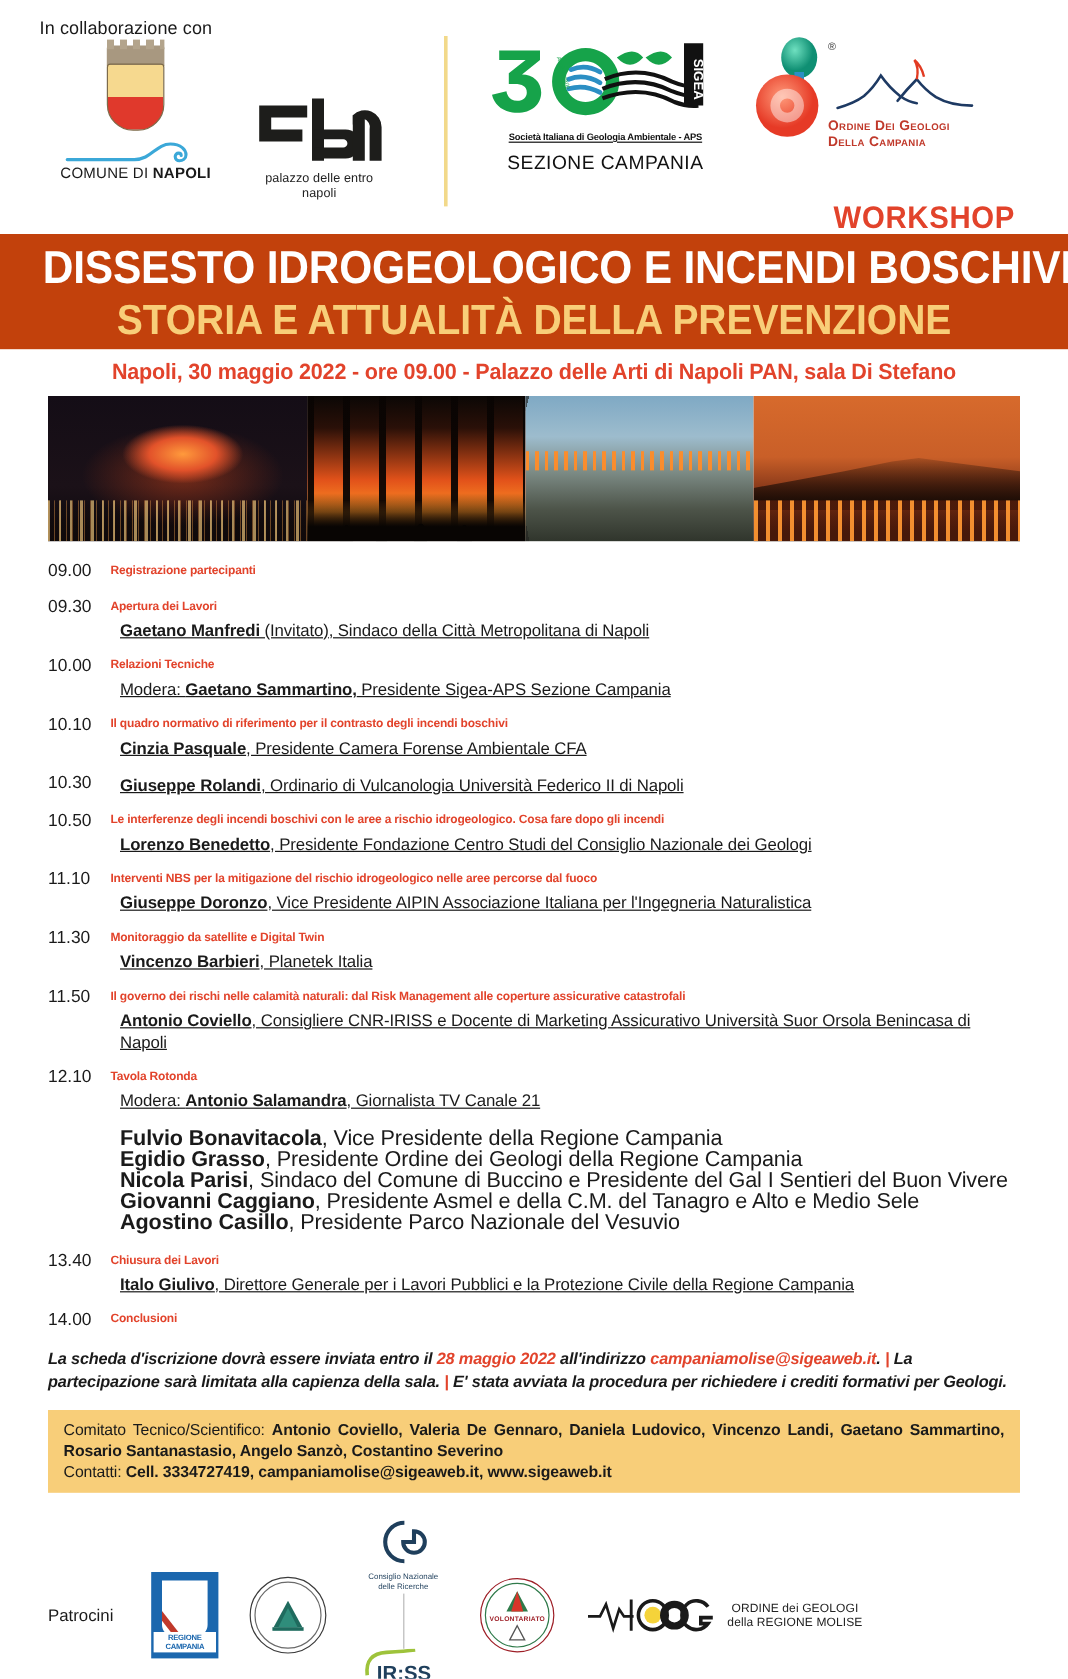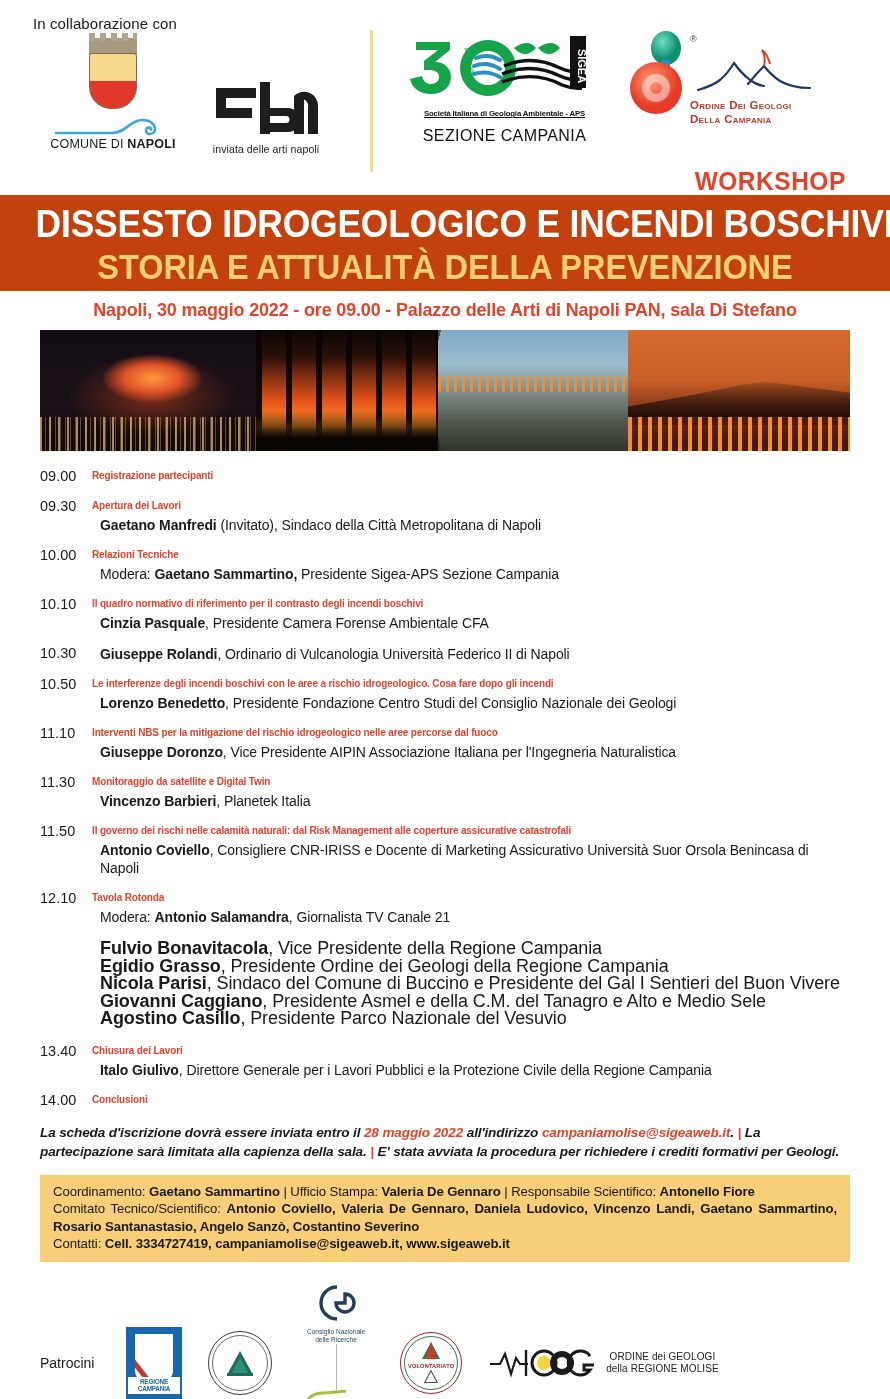--- a/index.html
+++ b/index.html
@@ -317,20 +317,21 @@
     line-height: 18px;
     letter-spacing: -0.15px;
   }
   .slot-speaker {
     font-size: 14px;
     color: #1a1a1a;
     line-height: 18px;
     margin-top: 1px;
     padding-left: 8px;
     letter-spacing: -0.1px;
+    text-decoration: underline;
   }
   .slot-speaker .nm { font-weight: bold; }
   .slot-speaker .mod { font-weight: normal; }
   .panelists {
     margin-top: 14px;
     padding-left: 8px;
   }
   .panelist {
     font-size: 18px;
     line-height: 17.5px;
@@ -463,21 +464,21 @@
     <div class="pan-mark">
       <svg width="112" height="62" viewBox="0 0 112 62">
 
         <path d="M6 10 h40 v10 h-30 v10 h26 v10 h-36 z" fill="#1d1d1b"></path>
         <path d="M50 4 h10 v52 h-10 z" fill="#1d1d1b"></path>
         <path d="M52 30 h26 a12 12 0 0 1 0 24 h-26 v-9 h24 a3.5 3.5 0 0 0 0 -7 h-24 z" fill="#1d1d1b"></path>
         <path d="M84 18 h10 v38 h-10 z" fill="#1d1d1b"></path>
         <path d="M84 18 a14 14 0 0 1 24 10 v28 h-10 v-26 a6 6 0 0 0 -14 -4 z" fill="#1d1d1b"></path>
       </svg>
     </div>
-    <div class="pan-caption">inviata delle arti napoli</div>
+    <div class="pan-caption">palazzo delle entro napoli</div>
   </div>
 
   <div class="vdivider"></div>
 
   <div class="logo-sigea">
     <svg width="205" height="72" viewBox="0 0 205 72">
 
       <path d="M14 10 h34 v8 l-15 12 c9 0 16 6 16 15 c0 10 -8 17 -20 17 c-11 0 -19 -6 -21 -15 l12 -3 c1 5 4 8 9 8 c5 0 8 -3 8 -7 c0 -5 -4 -7 -10 -7 h-5 v-9 l14 -11 h-22 z" fill="#16a34a"></path>
 
       <path d="M86 8 a28 28 0 1 0 0.1 0 z m0 11 a17 17 0 1 1 -0.1 0 z" fill="#16a34a"></path>
@@ -655,21 +656,20 @@
     <div class="slot-body">
       <div class="slot-title">Conclusioni</div>
     </div>
   </div>
 
 </div>
 
 <div class="note"><span>La scheda d'iscrizione dovrà essere inviata entro il </span><span class="hl">28 maggio 2022</span><span> all'indirizzo </span><span class="hl">campaniamolise@sigeaweb.it</span><span>. </span><span class="hl">|</span><span> La partecipazione sarà limitata alla capienza della sala. </span><span class="hl">|</span><span> E' stata avviata la procedura per richiedere i crediti formativi per Geologi.</span></div>
 
 <div class="yellow-box">
-  <div class="yb-line"><span>Coordinamento: </span><b>Gaetano Sammartino</b><span> | </span><span>Ufficio Stampa: </span><b>Valeria De Gennaro</b><span> | </span><span>Responsabile Scientifico: </span><b>Antonello Fiore</b></div>
   <div class="yb-line justify"><span>Comitato Tecnico/Scientifico: </span><b>Antonio Coviello, Valeria De Gennaro, Daniela Ludovico, Vincenzo Landi, Gaetano Sammartino, Rosario Santanastasio, Angelo Sanzò, Costantino Severino</b></div>
   <div class="yb-line"><span>Contatti: </span><b>Cell. 3334727419, campaniamolise@sigeaweb.it, www.sigeaweb.it</b></div>
 </div>
 
 <div class="patrocini">
   <div class="patro-label">Patrocini</div>
   <div class="patro-logos">
 
     <div class="p-logo">
       <div class="rc-logo">

